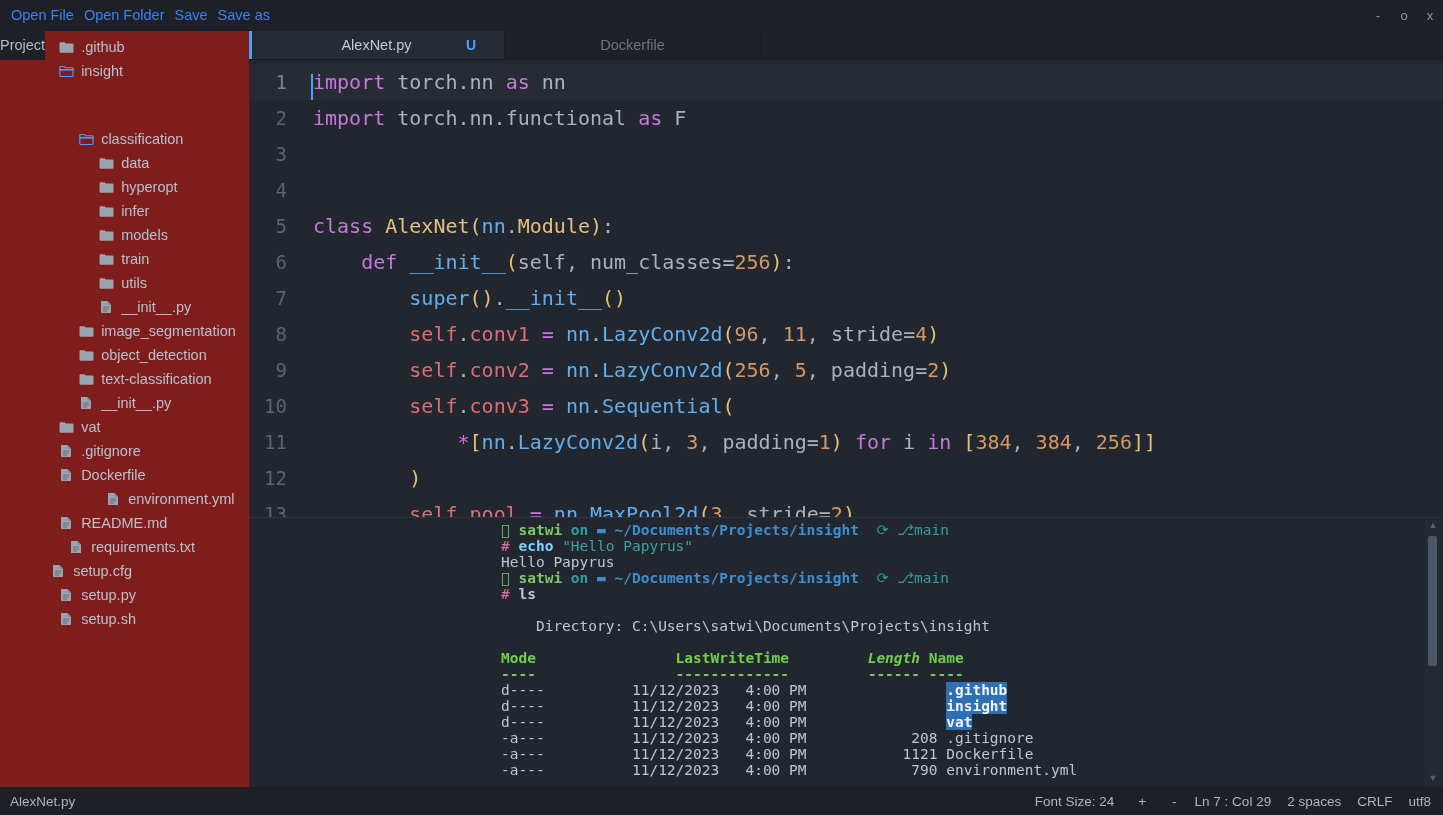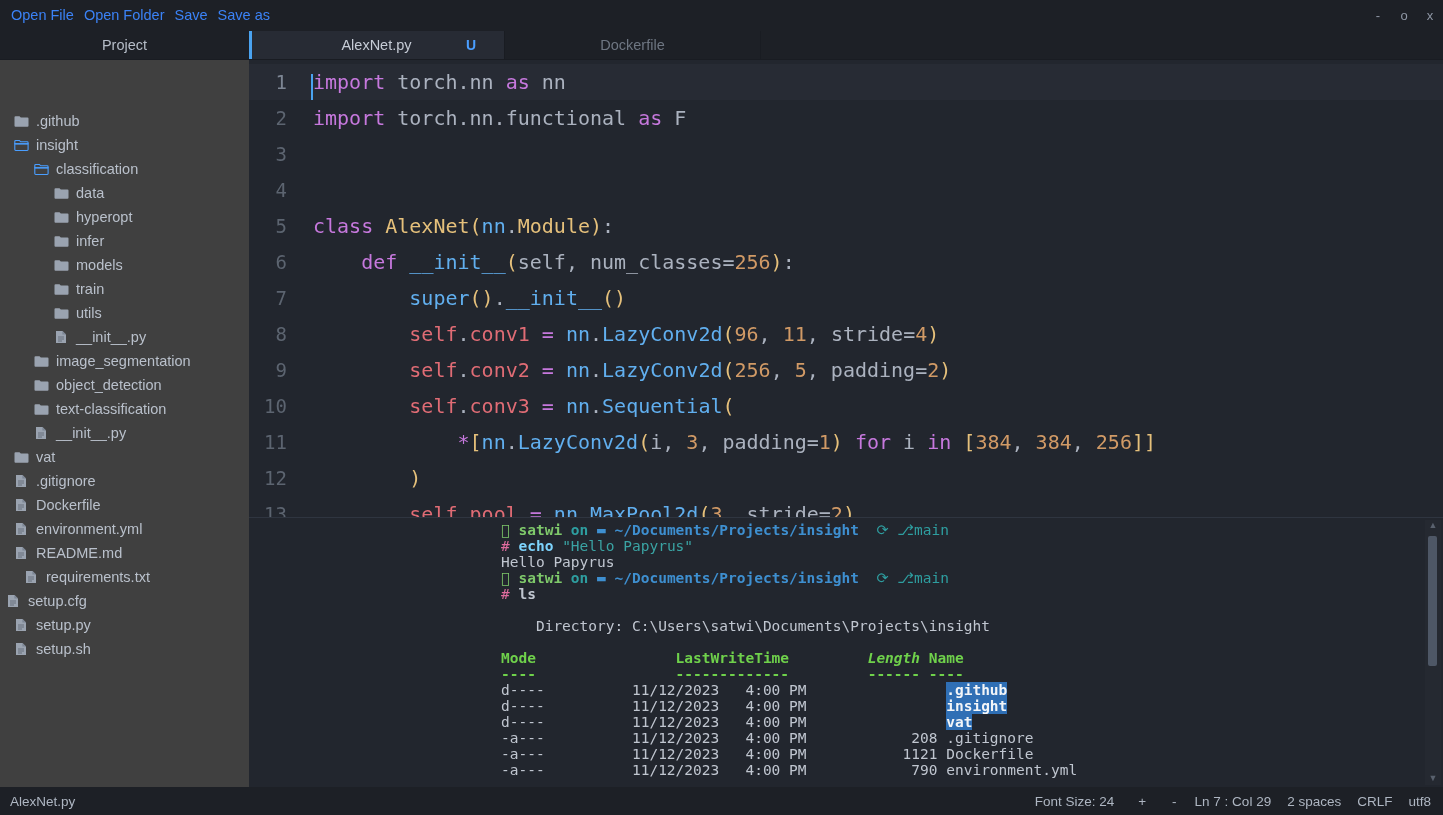--- a/index.html
+++ b/index.html
@@ -41,24 +41,23 @@
     color: #8e96a4; font-size: 13px;
     line-height: 31px; height: 31px;
   }
 
   
   .bodyrow { flex: 1 1 auto; display: flex; min-height: 0; }
 
   
   .sidebar {
     width: 249px; flex: 0 0 249px;
-    background: #404040;
-    display: flex; flex-direction: column;
+    background: #7f1d1d;
+    display: flex; 
     min-height: 0;
-    gap: 45px;
   }
   .sidebar-header {
     height: 29px; flex: 0 0 29px;
     display: flex; align-items: center; justify-content: center;
     color: #b6bdc8; font-size: 14.5px;
     background: #1d2026;
     border-bottom: 1px solid #191c22;
   }
   .tree { flex: 1 1 auto; overflow: hidden; padding-top: 4px; }
   .tree-row {
@@ -243,21 +242,21 @@
           </div>
           <div class="tree-row" style="padding-left: 10px;">
             <span class="tree-icon">
               <svg width="15" height="13" viewBox="0 0 15 13">
                 <path d="M0.8 2.4a.9.9 0 0 1 .9-.9h3.7l1.2 1.3h6.6a.9.9 0 0 1 .9.9v1.1H.8z" fill="none" stroke="#4a9eff" stroke-width="1.1"></path>
                 <path d="M.8 4.9h13.3v5.7a.9.9 0 0 1-.9.9H1.7a.9.9 0 0 1-.9-.9z" fill="none" stroke="#4a9eff" stroke-width="1.1"></path>
               </svg>
             </span>
             <span class="tree-label">insight</span>
           </div>
-          <div class="tree-row" style="padding-left: 30px;">
+          <div class="tree-row" style="padding-left: 30px; margin-top: 44px;">
             <span class="tree-icon">
               <svg width="15" height="13" viewBox="0 0 15 13">
                 <path d="M0.8 2.4a.9.9 0 0 1 .9-.9h3.7l1.2 1.3h6.6a.9.9 0 0 1 .9.9v1.1H.8z" fill="none" stroke="#4a9eff" stroke-width="1.1"></path>
                 <path d="M.8 4.9h13.3v5.7a.9.9 0 0 1-.9.9H1.7a.9.9 0 0 1-.9-.9z" fill="none" stroke="#4a9eff" stroke-width="1.1"></path>
               </svg>
             </span>
             <span class="tree-label">classification</span>
           </div>
           <div class="tree-row" style="padding-left: 50px;">
             <span class="tree-icon">
@@ -388,21 +387,21 @@
                 <path d="M7.4 1v3.4H11" fill="#7d8694"></path>
                 <g stroke="#5a6270" stroke-width="0.8">
                   <line x1="3" y1="7" x2="9" y2="7"></line>
                   <line x1="3" y1="9" x2="9" y2="9"></line>
                   <line x1="3" y1="11" x2="7" y2="11"></line>
                 </g>
               </svg>
             </span>
             <span class="tree-label">Dockerfile</span>
           </div>
-          <div class="tree-row" style="padding-left: 10px;">
+          <div class="tree-row" style="padding-left: 10px; margin-left: 47px;">
             <span class="tree-icon">
               <svg width="12" height="14" viewBox="0 0 12 14">
                 <path d="M1 1h6.5L11 4.4V13H1z" fill="#9aa3b0"></path>
                 <path d="M7.4 1v3.4H11" fill="#7d8694"></path>
                 <g stroke="#5a6270" stroke-width="0.8">
                   <line x1="3" y1="7" x2="9" y2="7"></line>
                   <line x1="3" y1="9" x2="9" y2="9"></line>
                   <line x1="3" y1="11" x2="7" y2="11"></line>
                 </g>
               </svg>

